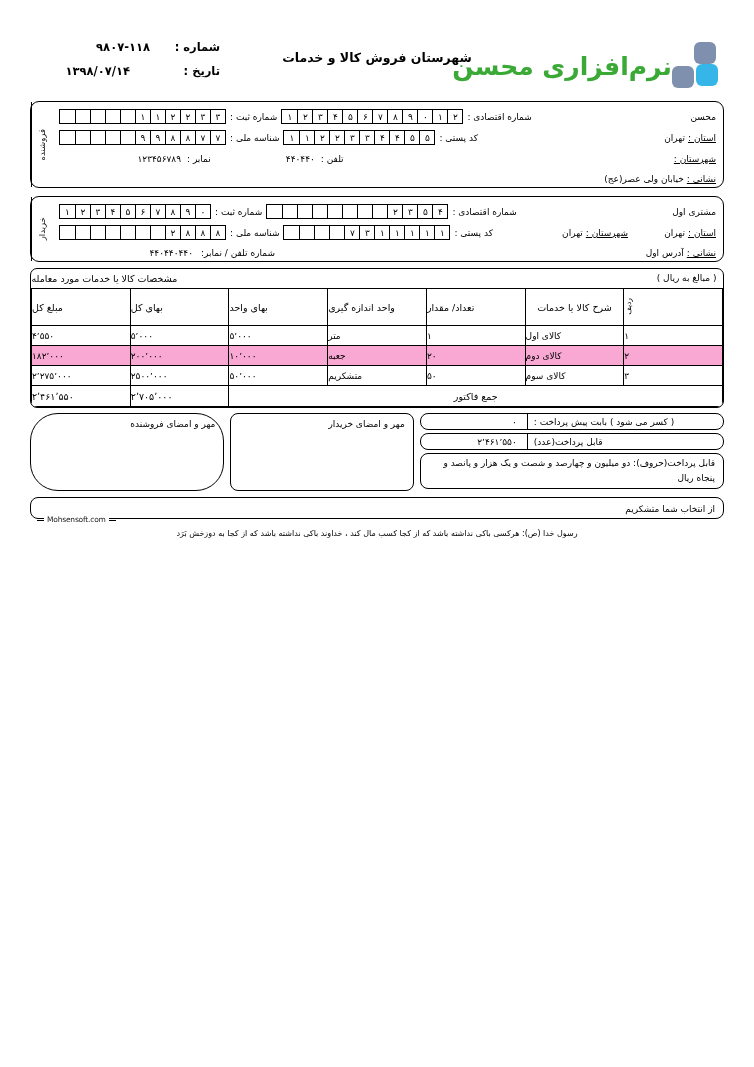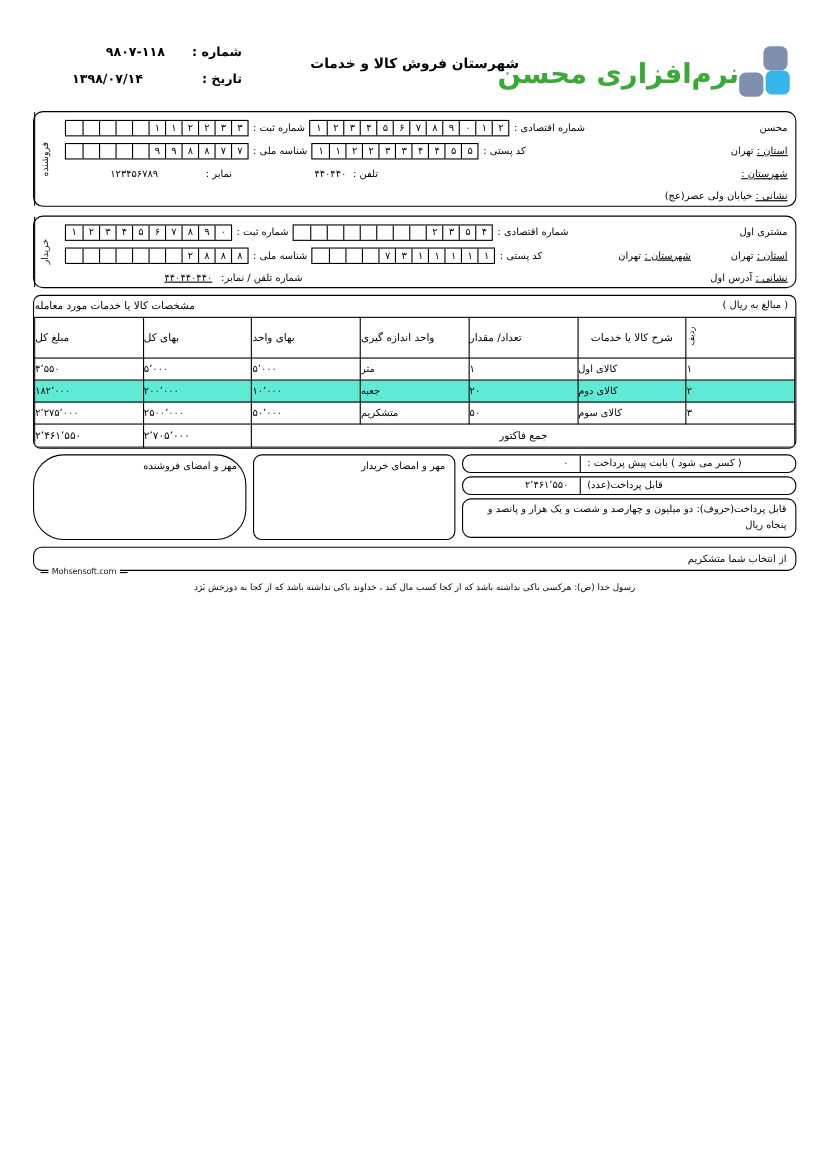--- a/index.html
+++ b/index.html
@@ -200,21 +200,21 @@
     font-size: 9.5px;
   }
   .cap-right {
     position: absolute;
     right: 6px; top: 0;
     line-height: 19px;
     font-size: 9px;
   }
   table.tbl tr.head th { height: 36px; font-size: 9.5px; }
   table.tbl tr.item td { height: 19px; }
-  table.tbl tr.item.alt td { background: #5eead4; }
+  table.tbl tr.item.alt td { background: #f9a8d4; }
   td.desc, th.desc { text-align: right; padding-right: 8px; }
   td.num { text-align: center; }
   td.money { text-align: left; padding-left: 10px; }
   th.rowno { width: 18px; }
   th.c-count { width: 58px; }
   th.c-unit { width: 74px; }
   th.c-price { width: 104px; }
   th.c-total { width: 110px; }
   th.c-amount { width: 120px; }
   .vert-no {
@@ -444,21 +444,21 @@
 
         <div class="p-line">
           <span class="field" style="width:88px;">
             <span class="fl">شهرستان :</span>
             <span class="fv"></span>
           </span>
           <span class="grow"></span>
           <span class="lbl-sm" style="margin-left:2px;">تلفن :</span>
           <span class="lbl-sm" style="width:96px;text-align:right;">۴۴۰۴۴۰</span>
           <span class="lbl-sm" style="margin-left:2px;">نمابر :</span>
-          <span class="lbl-sm" style="width:118px;text-align:center;">۱۲۳۴۵۶۷۸۹</span>
+          <span class="lbl-sm" style="width:118px;text-align:right;">۱۲۳۴۵۶۷۸۹</span>
         </div>
 
         <div class="p-line addr">
           <span class="field">
             <span class="fl">نشانی :</span>
             <span class="fv">خیابان ولی عصر(عج)</span>
           </span>
         </div>
 
       </div>
@@ -545,21 +545,21 @@
           </span>
         </div>
 
         <div class="p-line addr">
           <span class="field" style="width:180px;">
             <span class="fl">نشانی :</span>
             <span class="fv">آدرس اول</span>
           </span>
           <span class="grow"></span>
           <span class="lbl-sm">شماره تلفن / نمابر:</span>
-          <span class="lbl-sm" style="width:130px;text-align:right;text-decoration:underline;">۴۴۰۴۴۰۴۴۰</span>
+          <span class="lbl-sm" style="width:130px;text-align:right;">۴۴۰۴۴۰۴۴۰</span>
         </div>
 
       </div>
     </div>
 
     <div class="items" style="top:268px;">
       <table class="tbl">
         <tbody>
             <tr class="caption">
           <td colspan="7">

